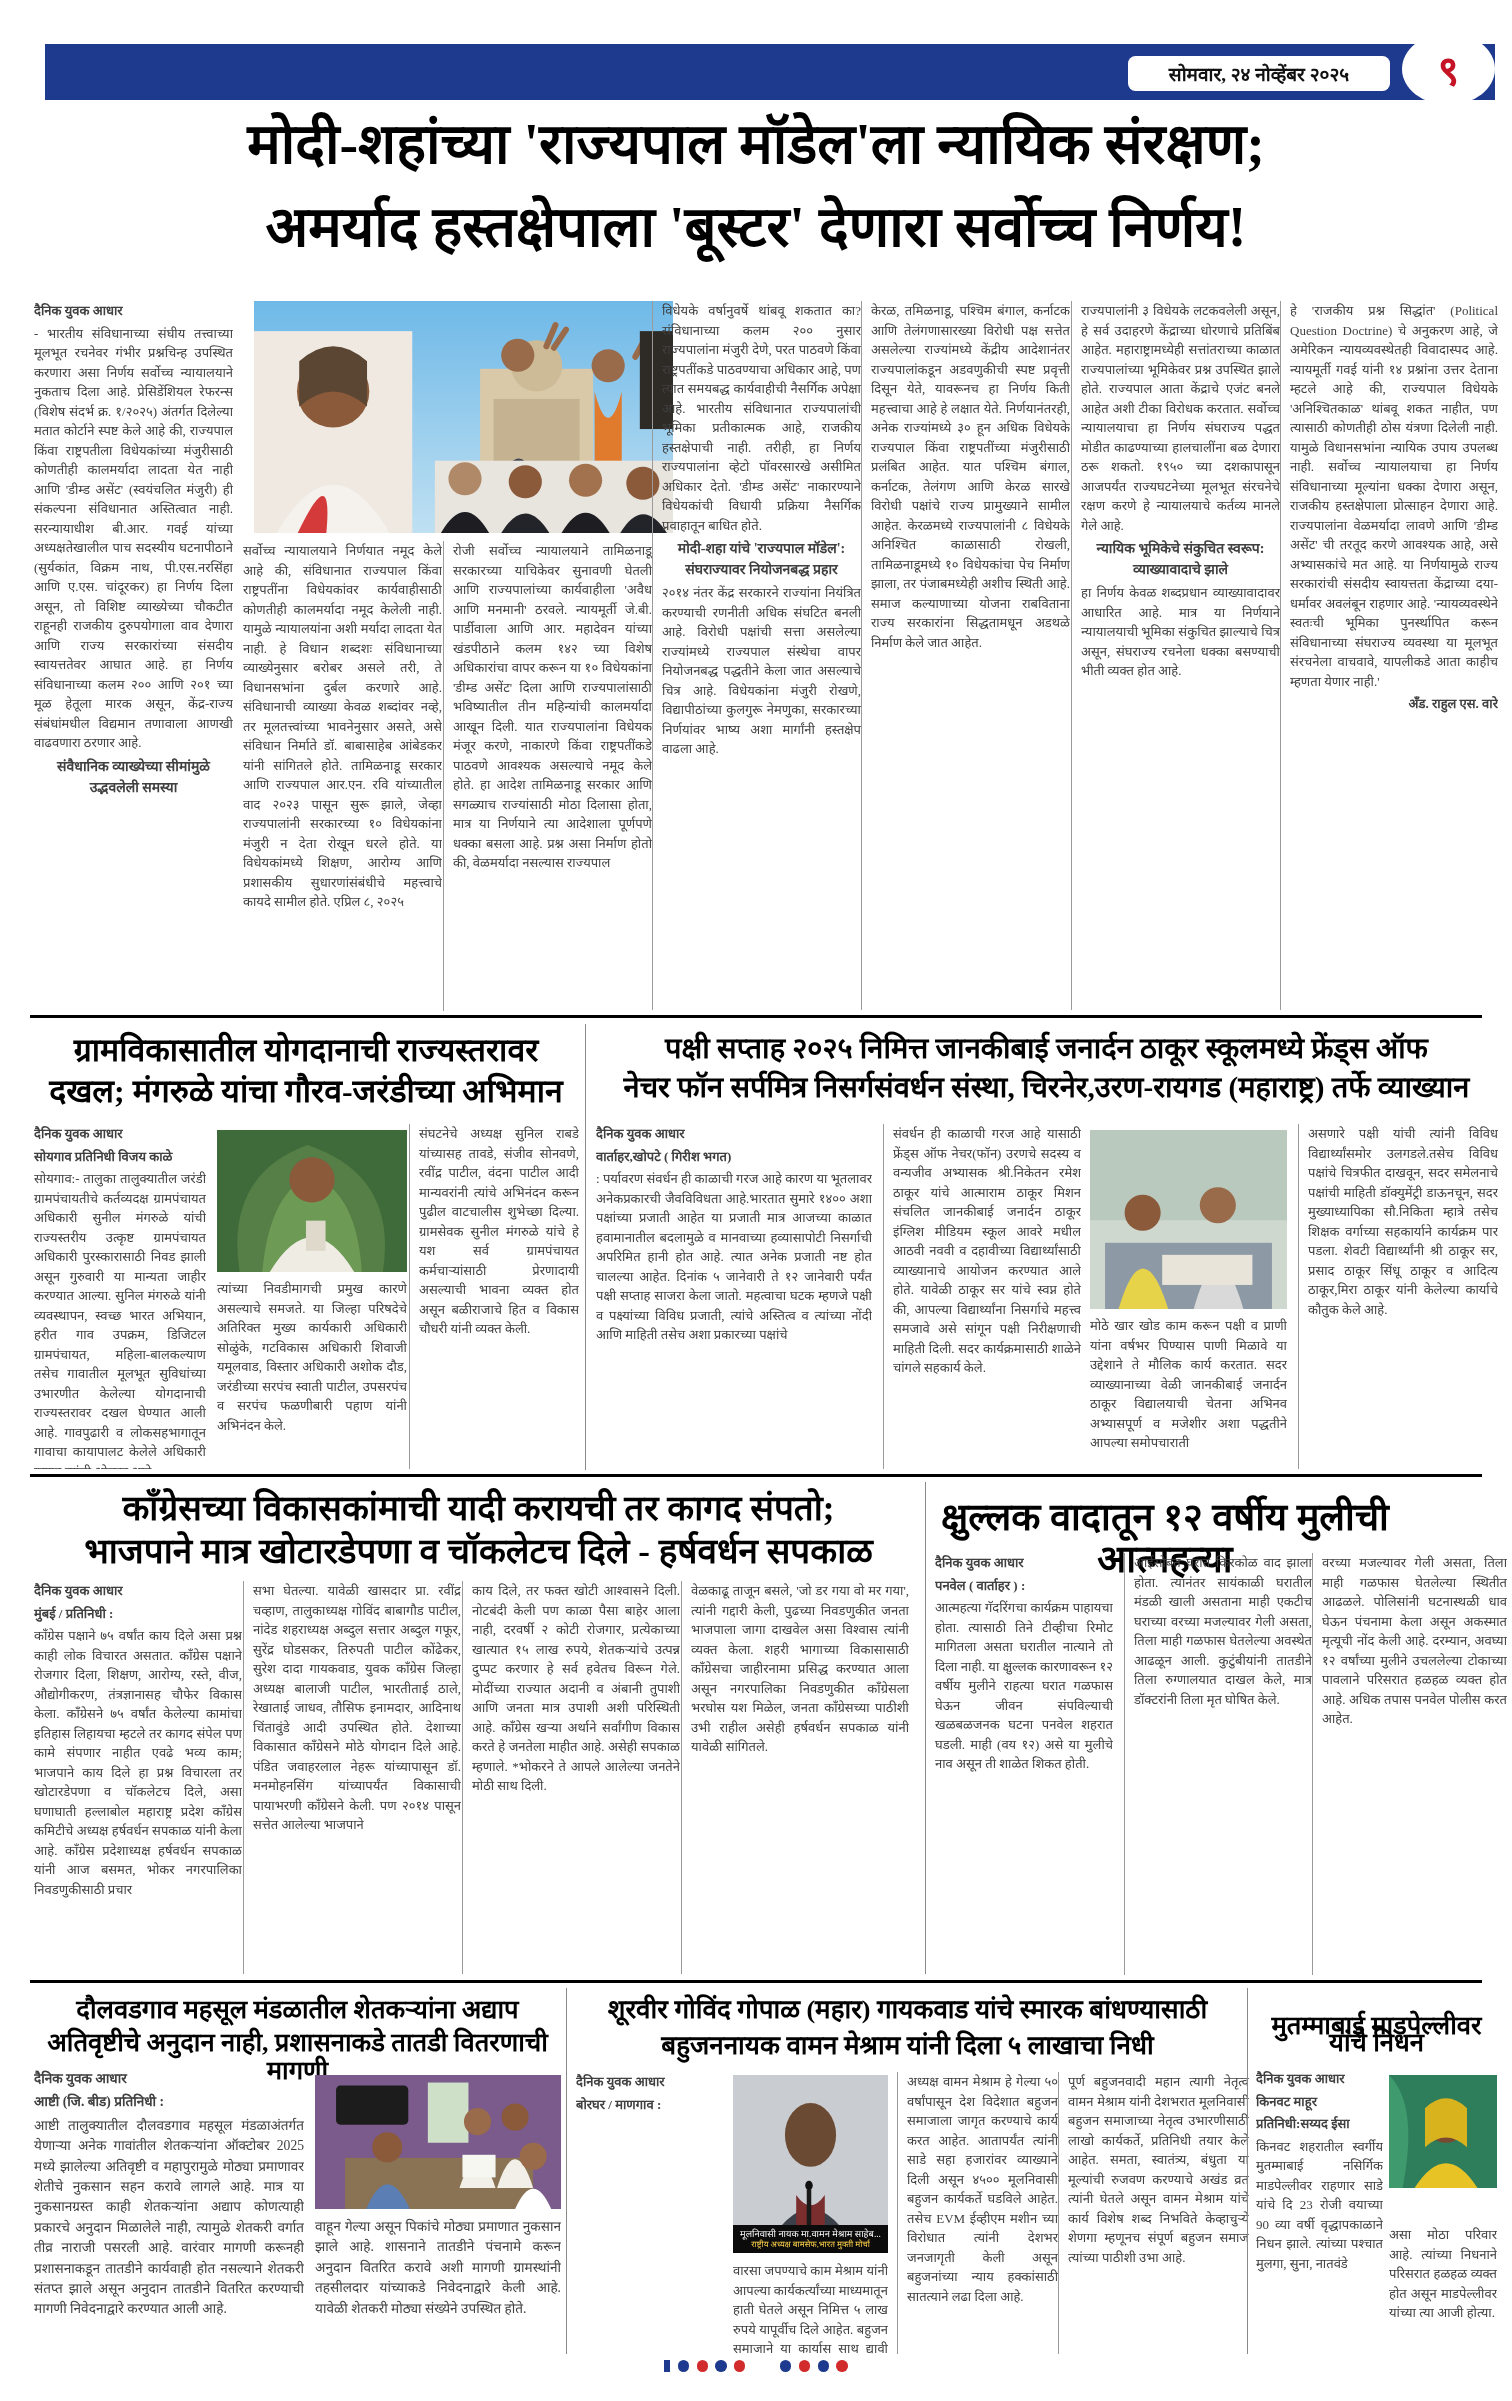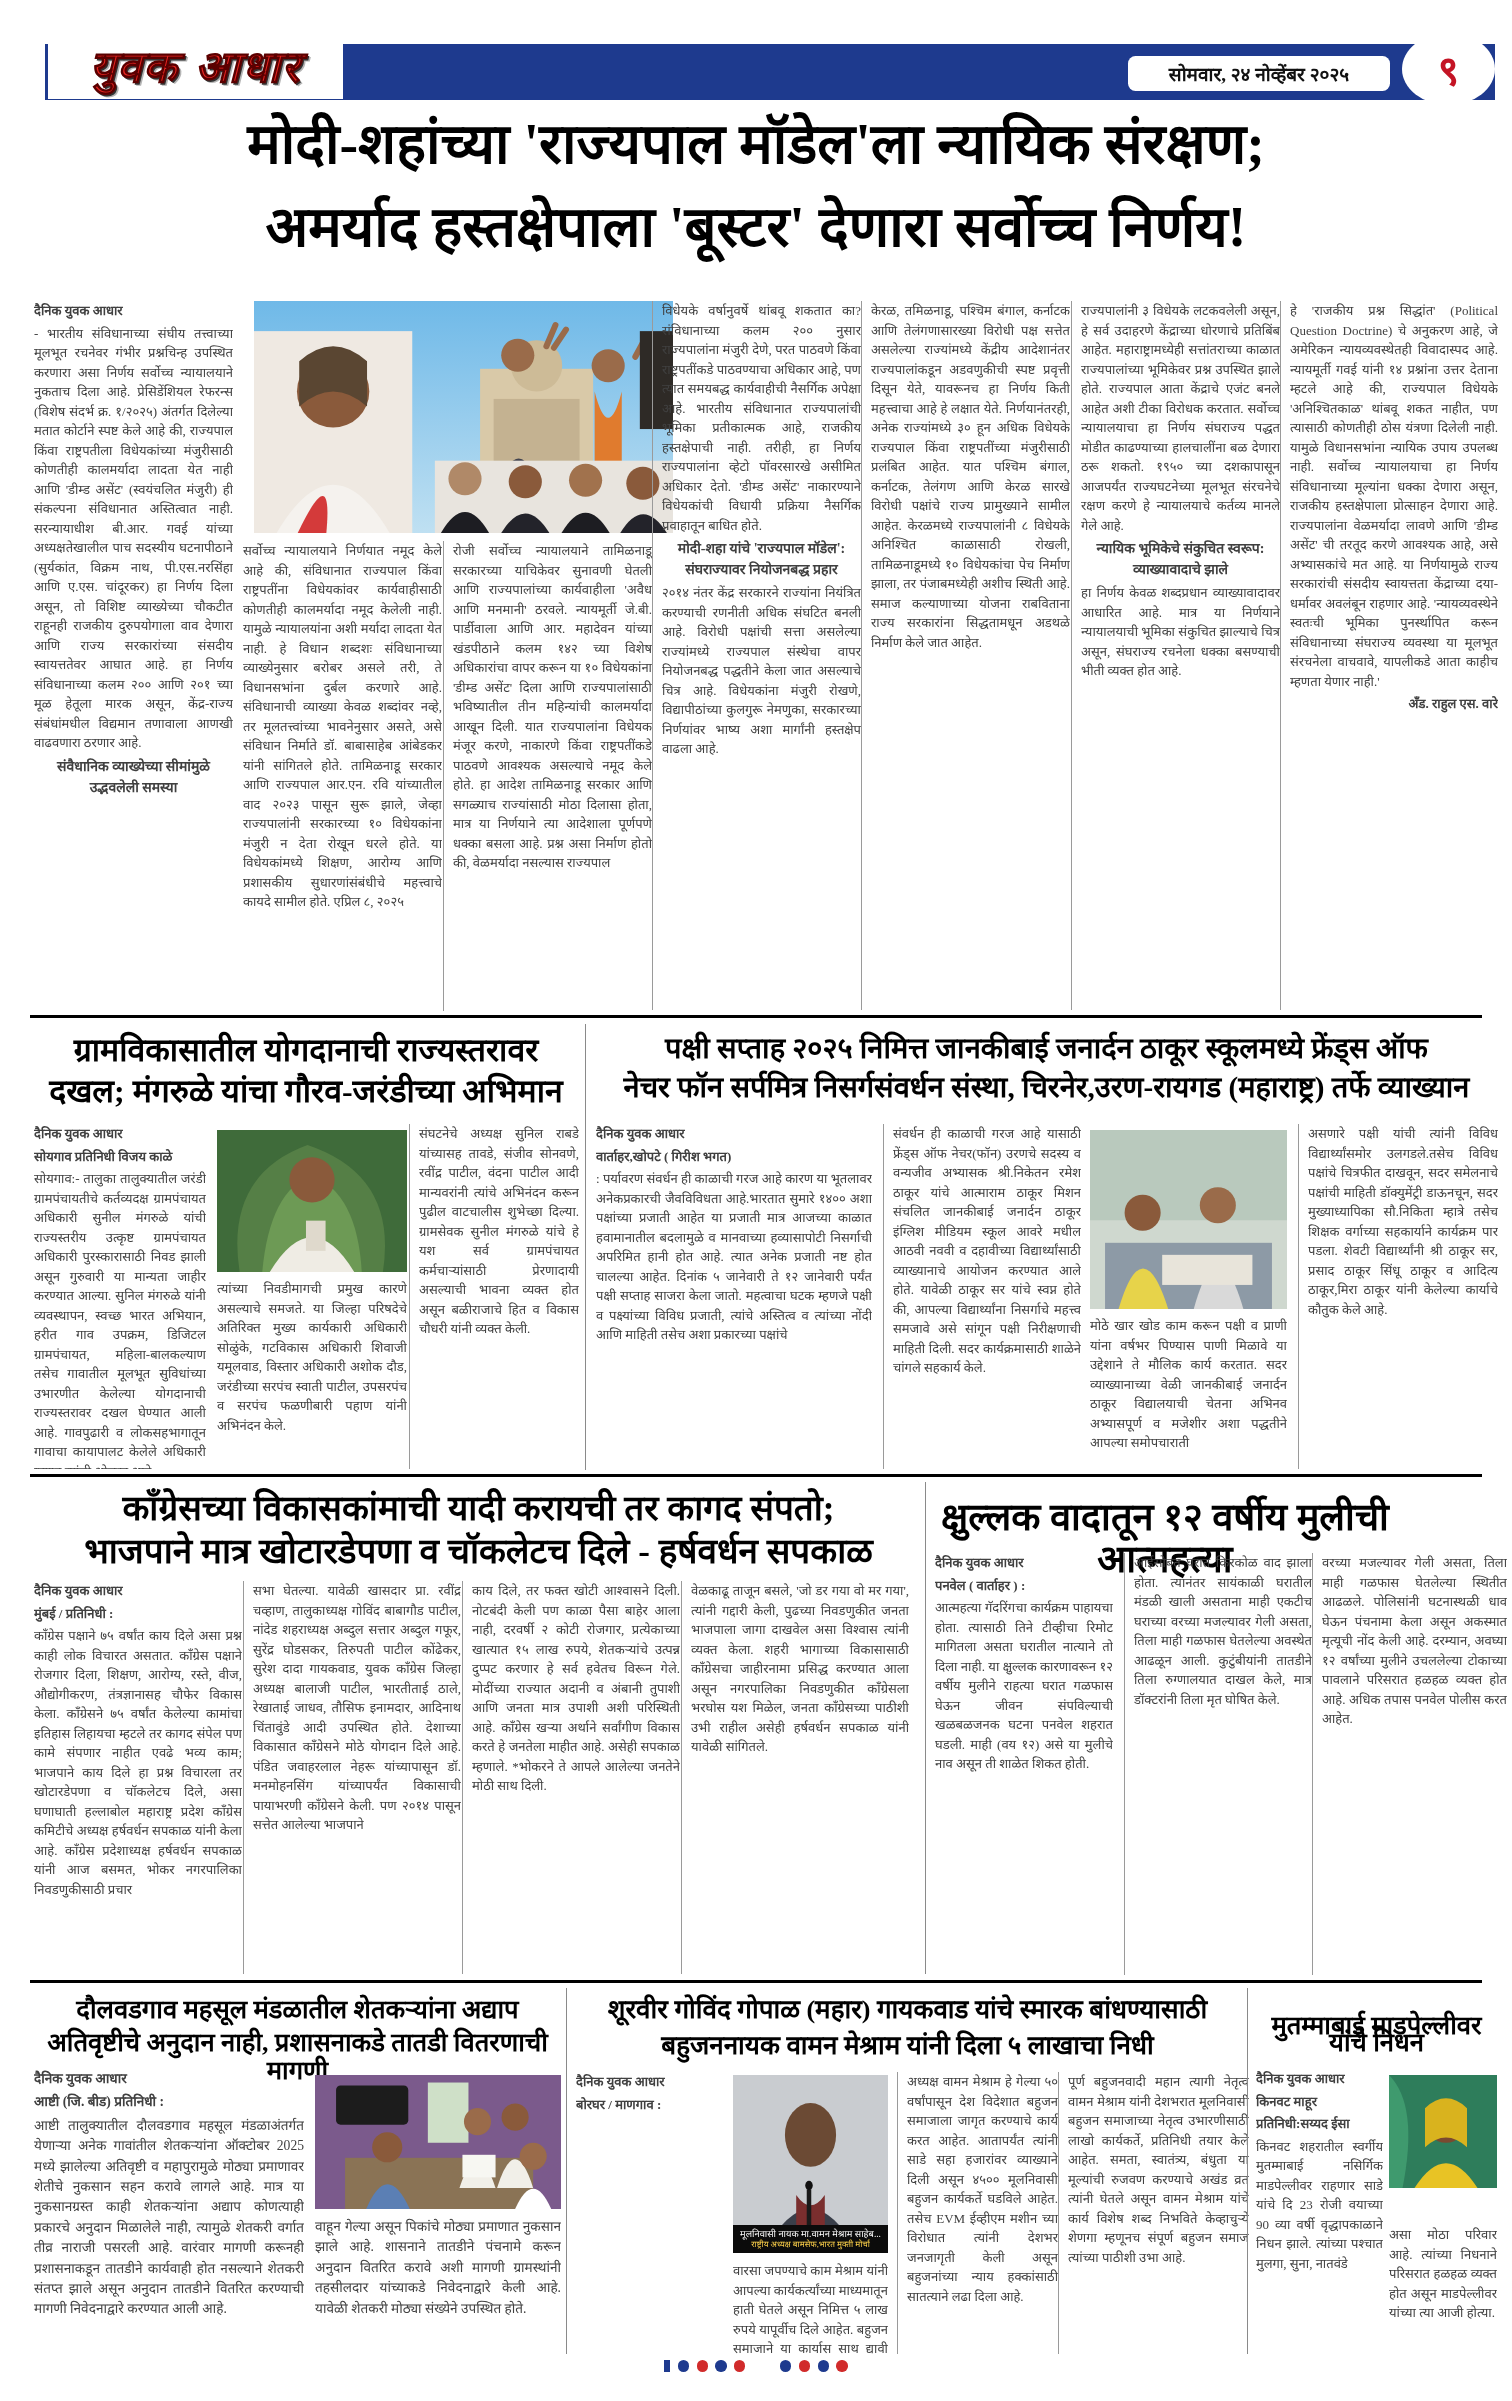--- a/index.html
+++ b/index.html
@@ -45,23 +45,20 @@
   .dot.r{background:#d12b2b;}
   .dot-gap{width:19.6px;}
   .dot-bar{width:6px;height:12px;background:#1e3a8e;}
 </style>
 </head>
 <body>
 
 <div class="page">
 
   <div class="topbar"></div>
-  <div class="logo-plate">
-    <span class="logo-text">युवक आधार</span>
-  </div>
   <div class="datebox">
     <span>सोमवार, २४ नोव्हेंबर २०२५</span>
   </div>
   <div class="pagenum-oval">
     <span class="pagenum">९</span>
   </div>
 
   <div class="h-line lead-h" style="top:114px;">मोदी-शहांच्या 'राज्यपाल मॉडेल'ला न्यायिक संरक्षण;</div>
   <div class="h-line lead-h" style="top:197px;">अमर्याद हस्तक्षेपाला 'बूस्टर' देणारा सर्वोच्च निर्णय!</div>
 

